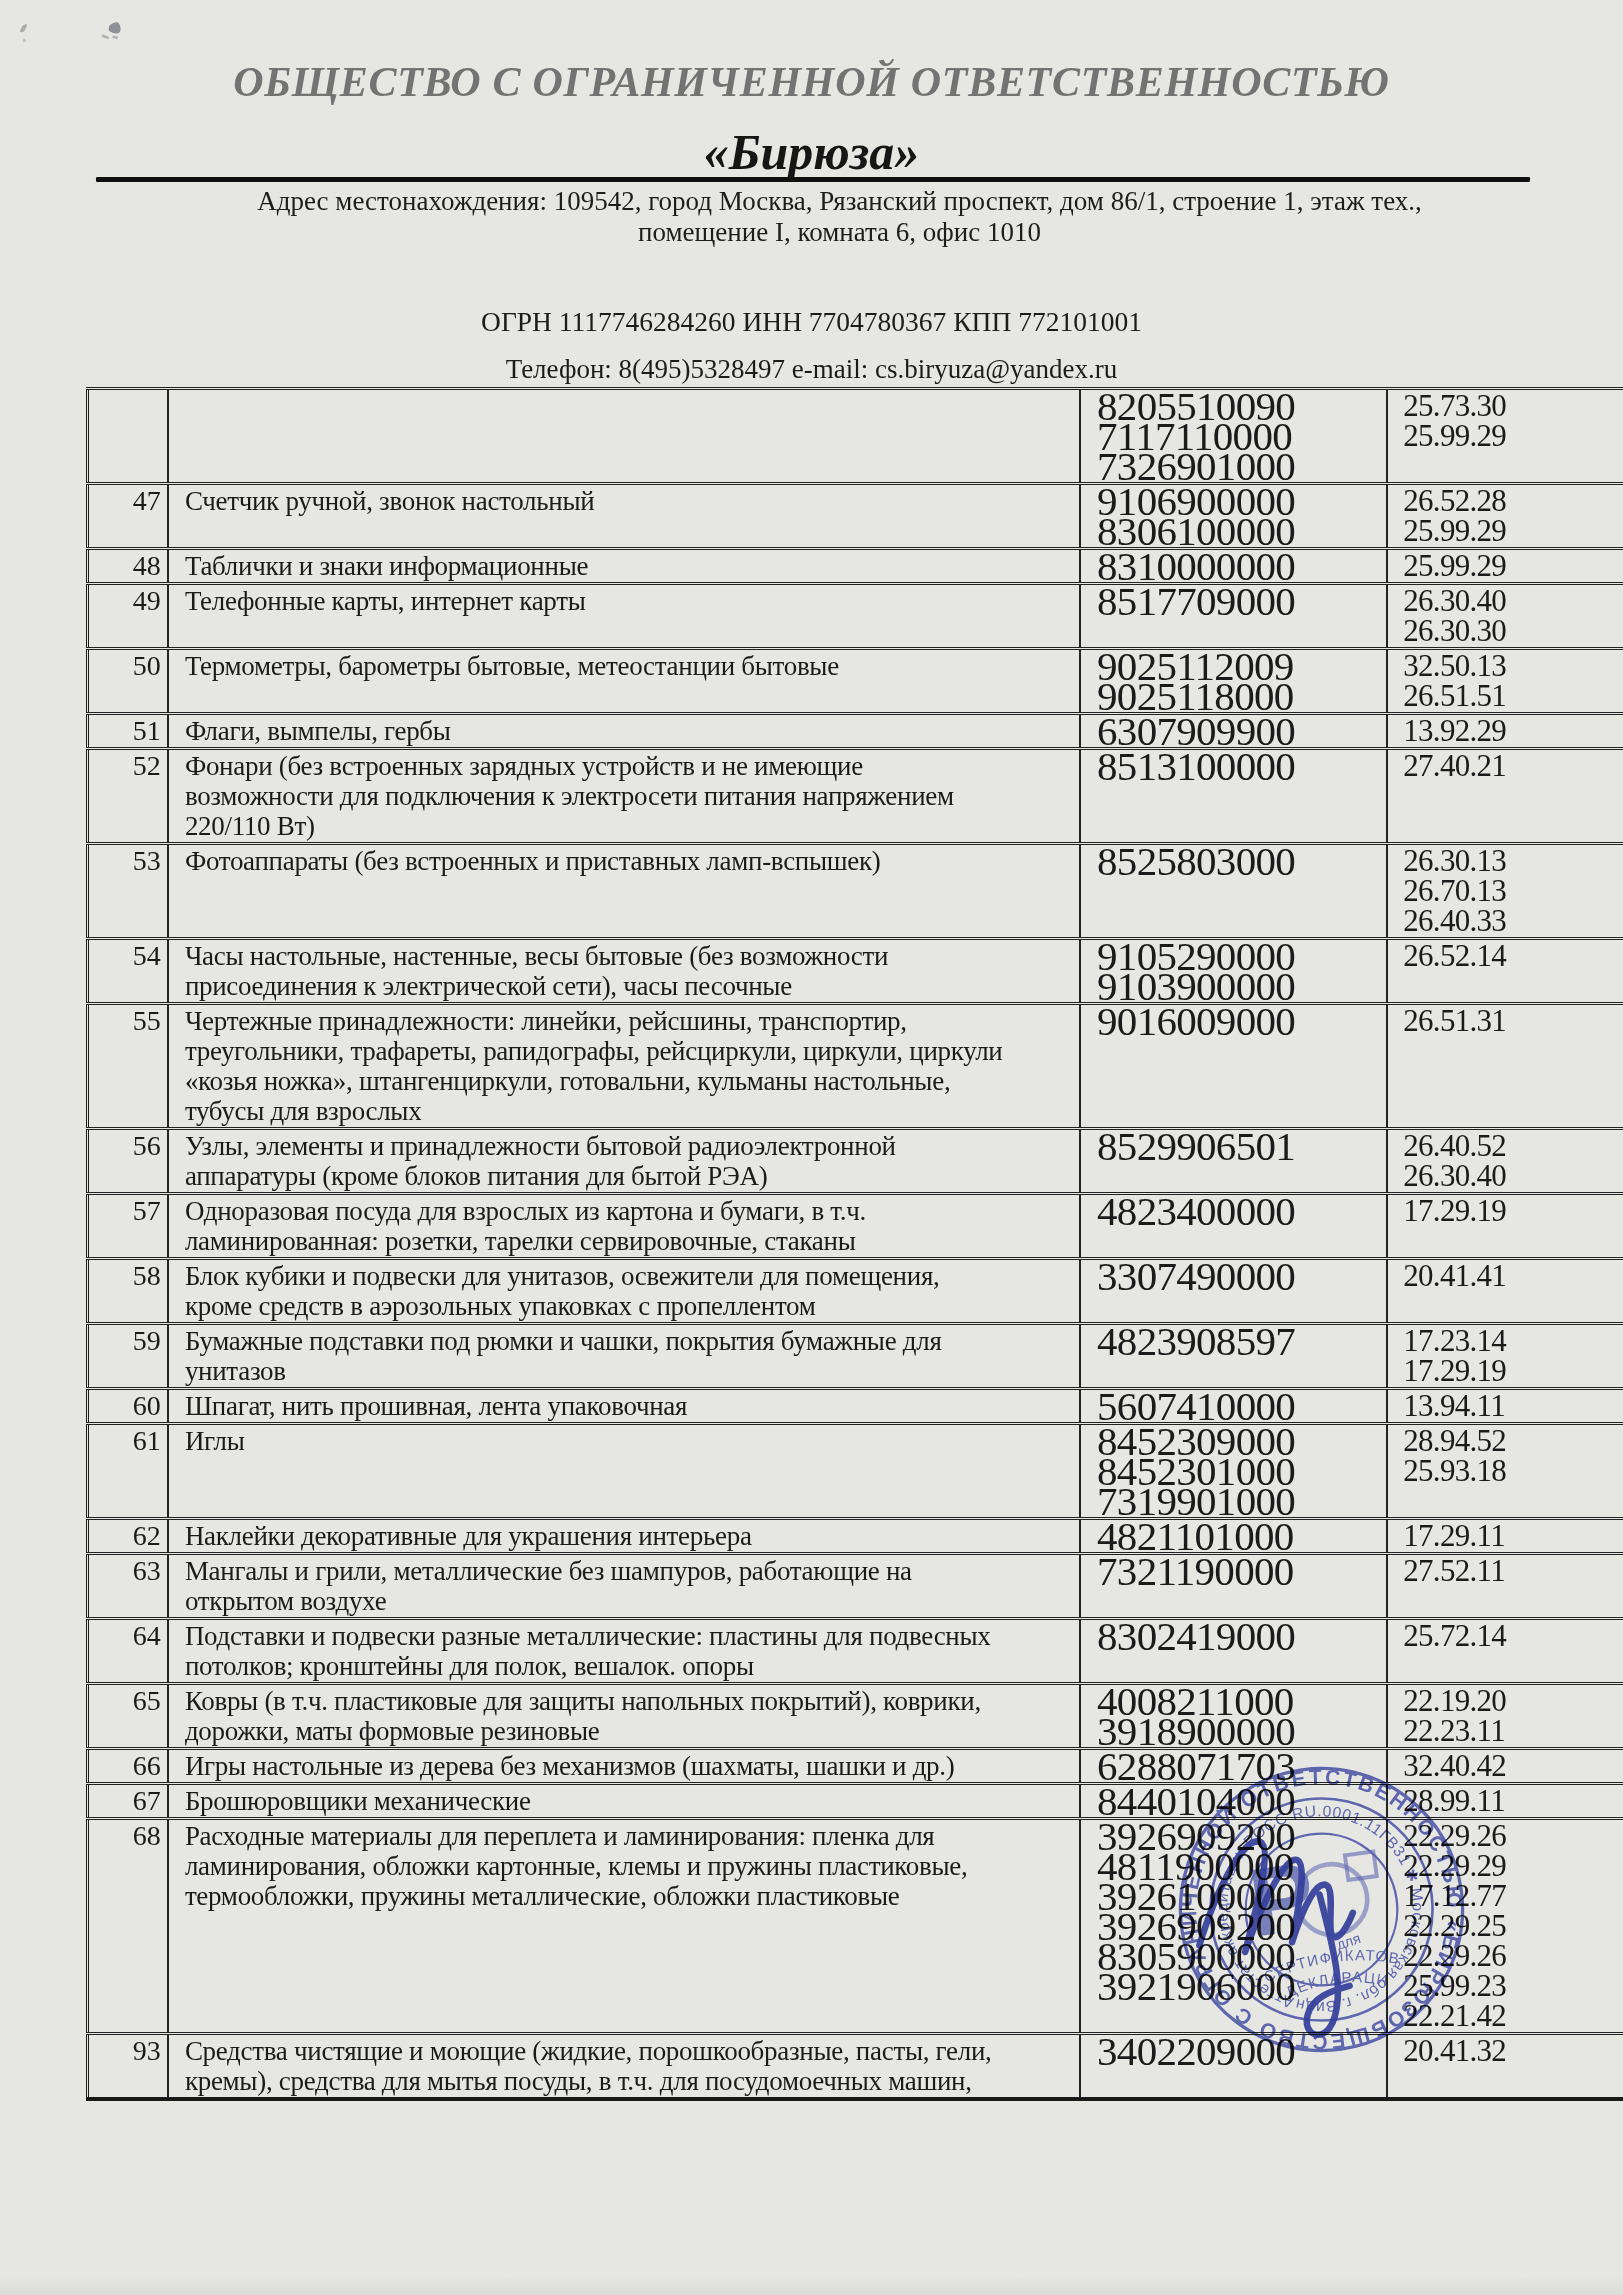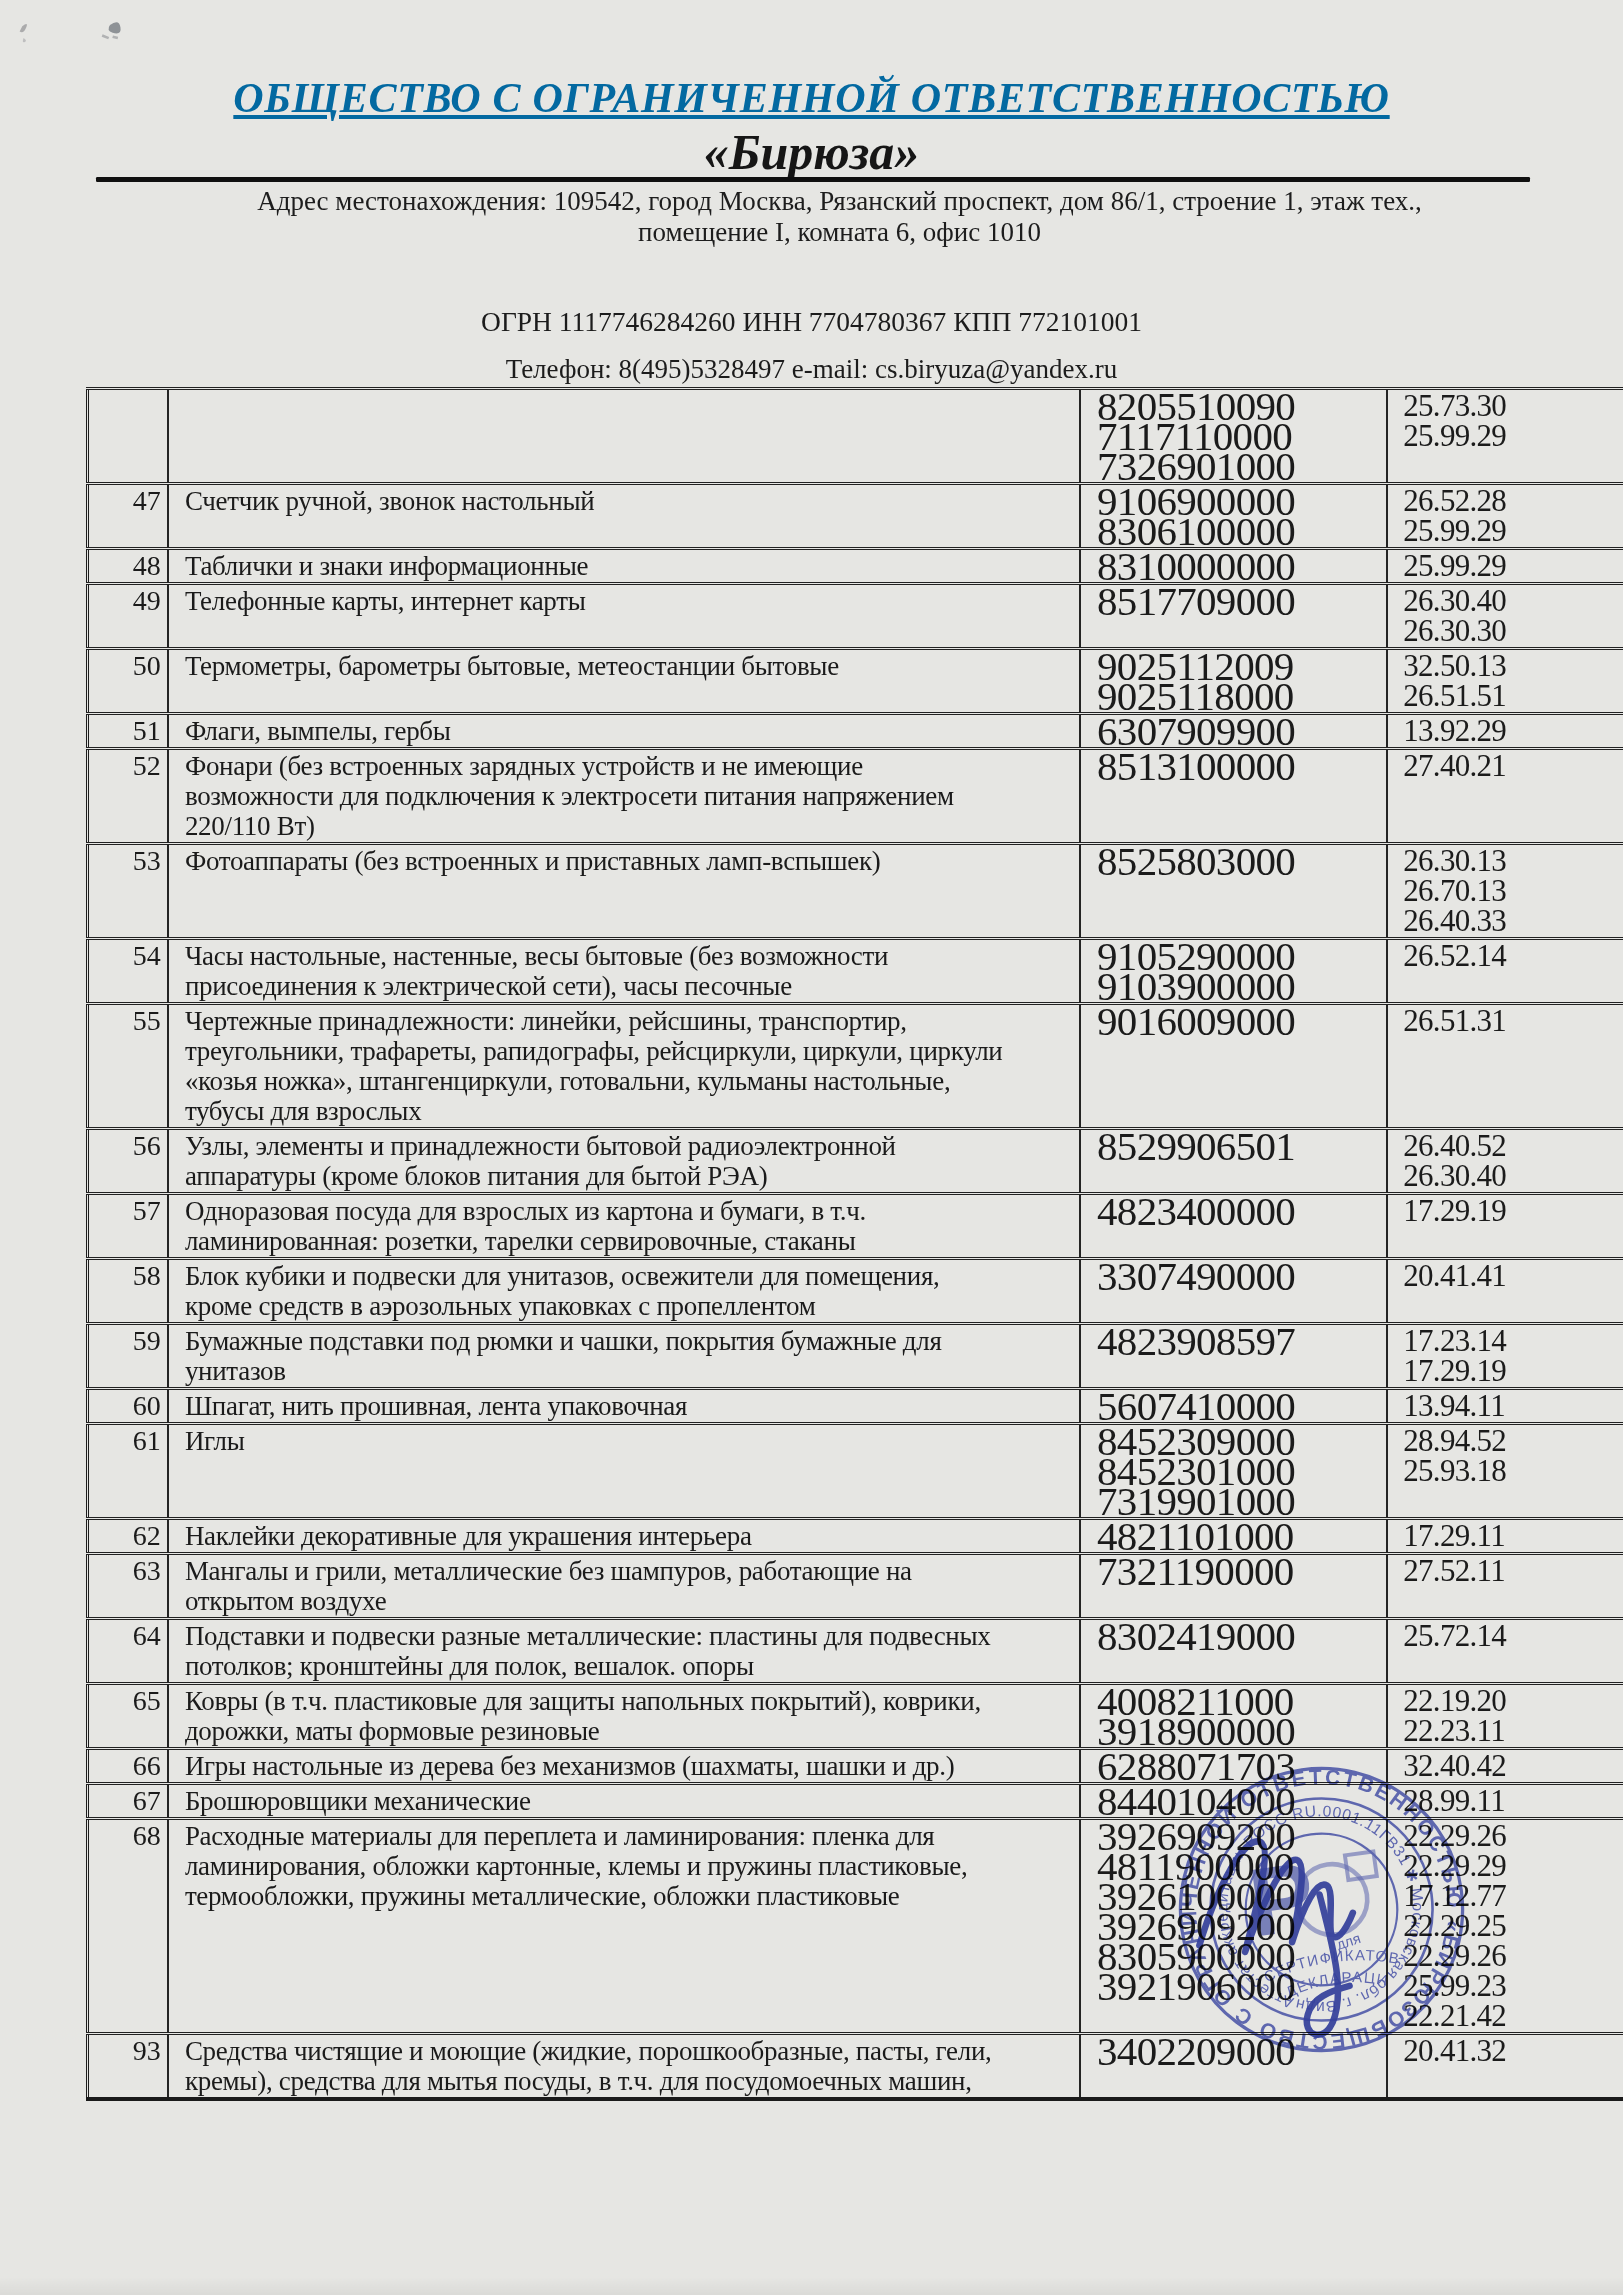--- a/index.html
+++ b/index.html
@@ -13,21 +13,21 @@
     font-family:"Liberation Serif","DejaVu Serif",serif;
     color:#1c1c1c;
     overflow:hidden;
   }
   #sheet::after{
     content:"";position:absolute;left:0;right:0;bottom:0;height:18.3px;
     background:linear-gradient(180deg,rgba(0,0,0,0) 0,rgba(0,0,0,0.05) 100%);
     pointer-events:none;
   }
   .hdr-line{position:absolute;left:0;width:100%;text-align:center;white-space:nowrap;}
-  .org-type{top:74px;font-size:42px;font-weight:bold;font-style:italic;letter-spacing:0.7px;color:#0369a1;text-decoration:underline;}
+  .org-type{top:58px;font-size:42px;font-weight:bold;font-style:italic;letter-spacing:0.7px;color:#737373;}
   .org-name{top:123px;font-size:50px;font-weight:bold;font-style:italic;color:#161616;}
   .rule{position:absolute;top:177px;left:96px;width:1434px;height:5.2px;background:#101010;border-radius:1.3px;}
   .addr{position:absolute;top:186px;left:0;width:100%;text-align:center;font-size:27px;line-height:31px;color:#1d1d1d;padding-left:28px;}
   .reg{top:306px;font-size:27.5px;}
   .phone{top:354px;font-size:27px;}
 
   table.codes{
     position:absolute;top:387px;left:86px;width:1443px;
     border-collapse:collapse;table-layout:fixed;
     border:3.9px double #1d1d1d;border-bottom:4.6px solid #1a1a1a;

